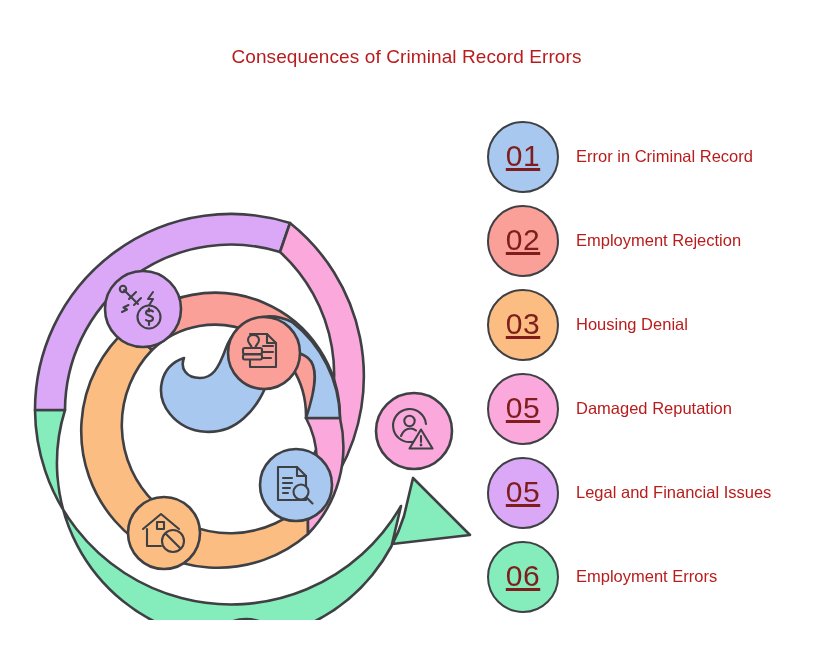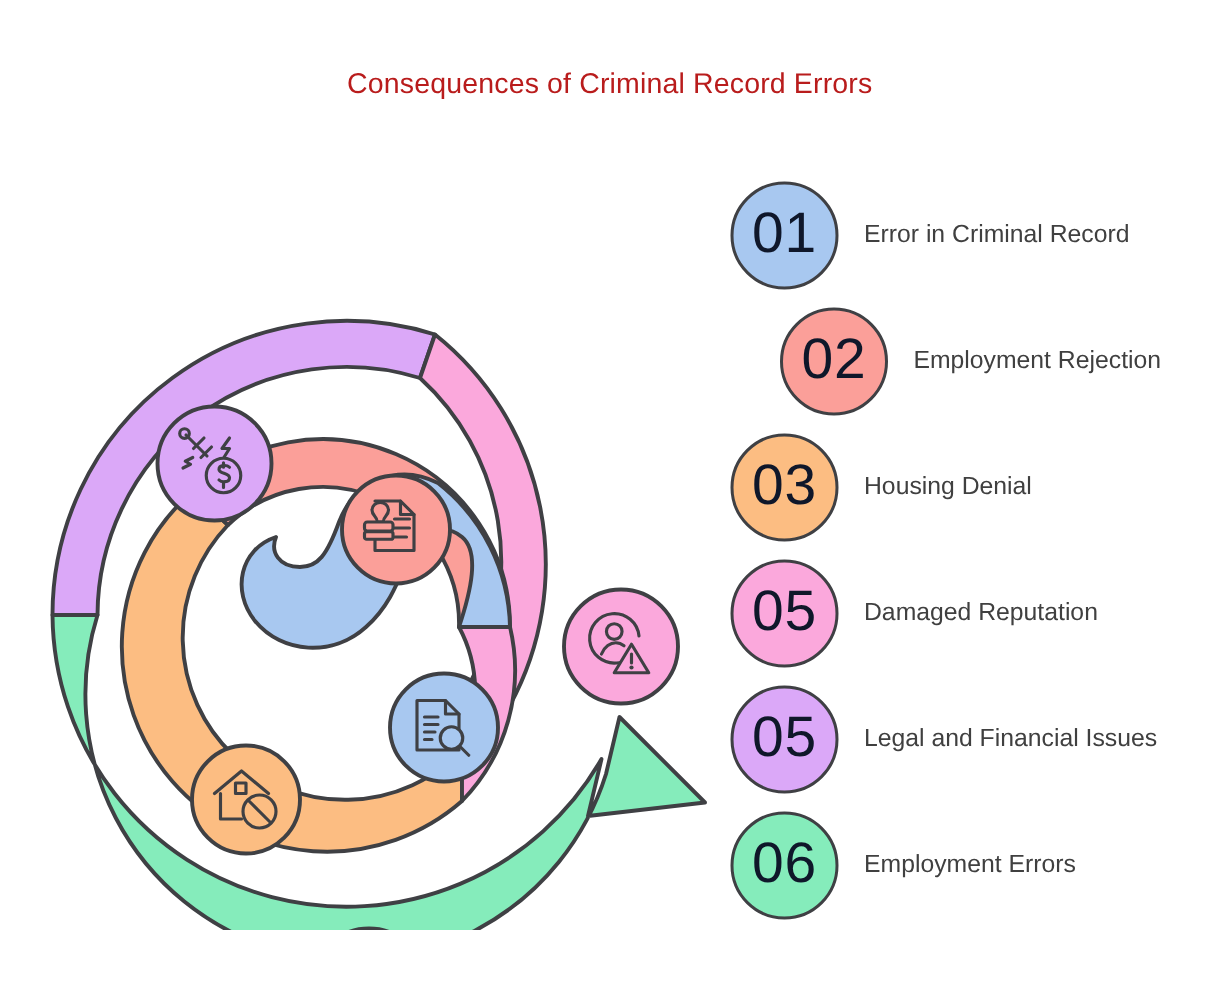--- a/index.html
+++ b/index.html
@@ -54,31 +54,32 @@
     flex: 0 0 auto;
     width: 72px;
     height: 72px;
     border-radius: 50%;
     border: 2px solid #3f4044;
     display: flex;
     align-items: center;
     justify-content: center;
   }
   .legend-num {
-    font-size: 38px;
-    color: #0f172a;
+    font-size: 30px;
+    color: #7f1d1d;
     font-weight: 400;
     letter-spacing: 0.5px;
     line-height: 1;
     padding-bottom: 2px;
+    text-decoration: underline;
   }
   .legend-label {
     margin-left: 17px;
     font-size: 16.5px;
-    color: #404040;
+    color: #b91c1c;
     line-height: 1.28;
     max-width: 215px;
   }
 </style>
 </head>
 <body>
 
 <div id="infographic">
 
   <div id="page-title">Consequences of Criminal Record Errors</div>
@@ -232,21 +233,21 @@
 
   <div id="legend">
 
     <div class="legend-row" style="top:0px;">
       <div class="legend-badge" style="background:#a8c8f0;">
         <span class="legend-num">01</span>
       </div>
       <div class="legend-label">Error in Criminal Record</div>
     </div>
 
-    <div class="legend-row" style="top:84px;justify-content:center;">
+    <div class="legend-row" style="top:84px;">
       <div class="legend-badge" style="background:#fb9f99;">
         <span class="legend-num">02</span>
       </div>
       <div class="legend-label">Employment Rejection</div>
     </div>
 
     <div class="legend-row" style="top:168px;">
       <div class="legend-badge" style="background:#fcbd82;">
         <span class="legend-num">03</span>
       </div>

